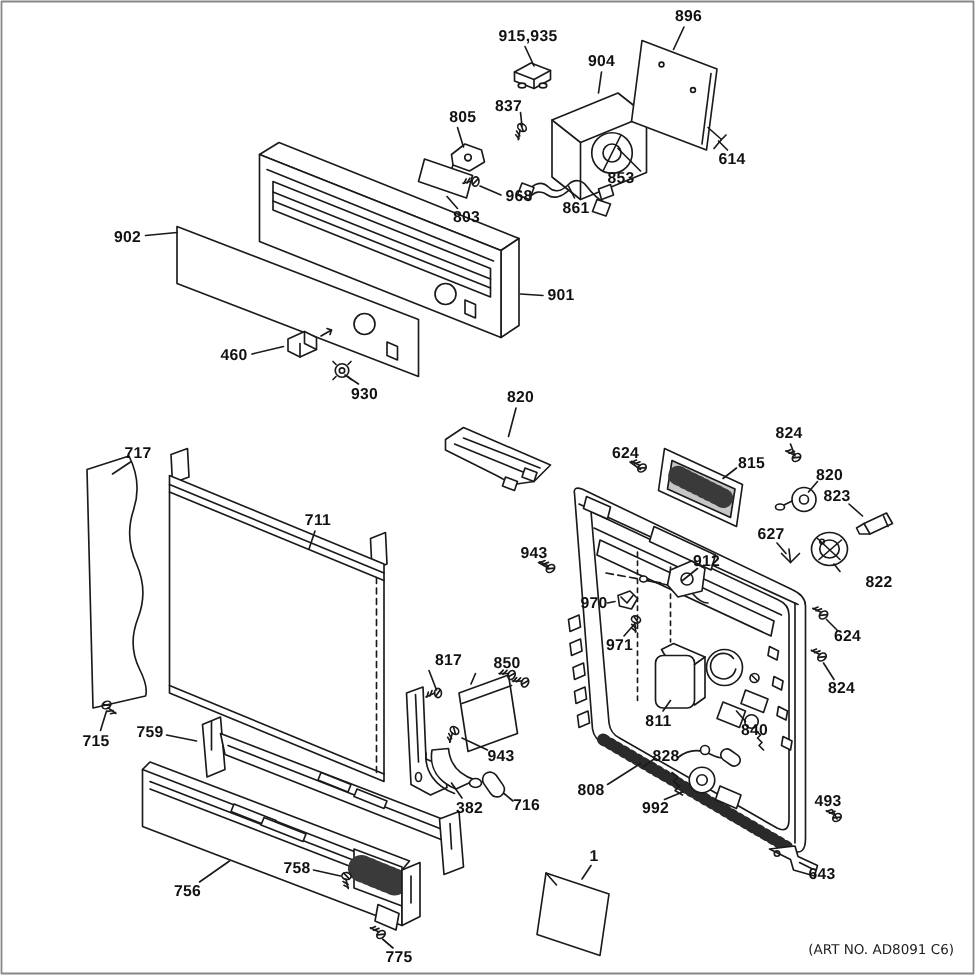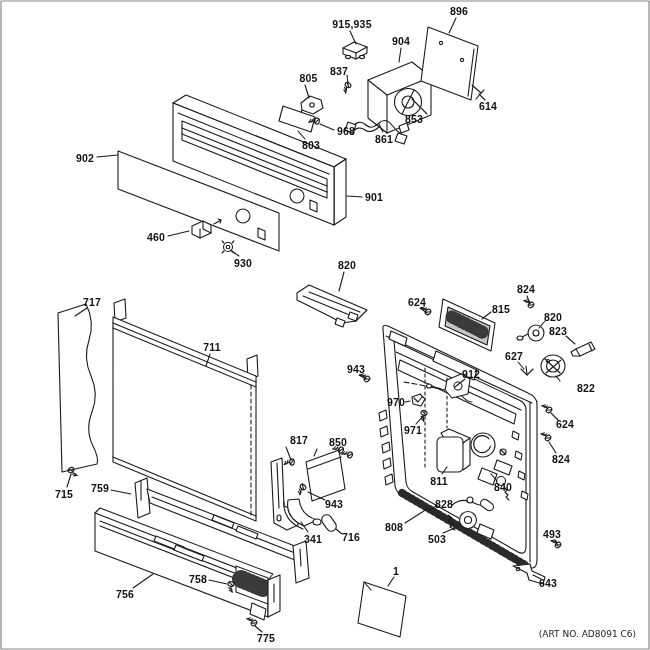--- a/index.html
+++ b/index.html
@@ -412,29 +412,29 @@
       <div class="part-label" style="left: 562px; top: 388px; padding-left: 48px;">822</div>
       <div class="part-label" style="left: 356px; top: 369px;">943</div>
       <div class="part-label" style="left: 471px; top: 374px;">912</div>
       <div class="part-label" style="left: 396px; top: 402px;">970</div>
       <div class="part-label" style="left: 413px; top: 430px;">971</div>
       <div class="part-label" style="left: 565px; top: 424px;">624</div>
       <div class="part-label" style="left: 561px; top: 459px;">824</div>
       <div class="part-label" style="left: 283px; top: 440px; padding-left: 32px;">817</div>
       <div class="part-label" style="left: 338px; top: 442px;">850</div>
       <div class="part-label" style="left: 334px; top: 504px;">943</div>
-      <div class="part-label" style="left: 313px; top: 539px;">341</div>
+      <div class="part-label" style="left: 313px; top: 539px;">382</div>
       <div class="part-label" style="left: 351px; top: 537px;">716</div>
       <div class="part-label" style="left: 64px; top: 494px;">715</div>
       <div class="part-label" style="left: 100px; top: 488px; text-align: right;">759</div>
       <div class="part-label" style="left: 439px; top: 481px;">811</div>
       <div class="part-label" style="left: 503px; top: 487px;">840</div>
       <div class="part-label" style="left: 444px; top: 504px;">828</div>
       <div class="part-label" style="left: 394px; top: 527px;">808</div>
-      <div class="part-label" style="left: 437px; top: 539px;">503</div>
+      <div class="part-label" style="left: 437px; top: 539px;">992</div>
       <div class="part-label" style="left: 552px; top: 534px;">493</div>
       <div class="part-label" style="left: 548px; top: 583px;">643</div>
       <div class="part-label" style="left: 396px; top: 571px;">1</div>
       <div class="part-label" style="left: 125px; top: 594px;">756</div>
       <div class="part-label" style="left: 198px; top: 579px;">758</div>
       <div class="part-label" style="left: 266px; top: 638px; text-align: center;">775</div>
     </div>
 <div class="art-no">(ART NO. AD8091 C6)</div>
 </div>
 

